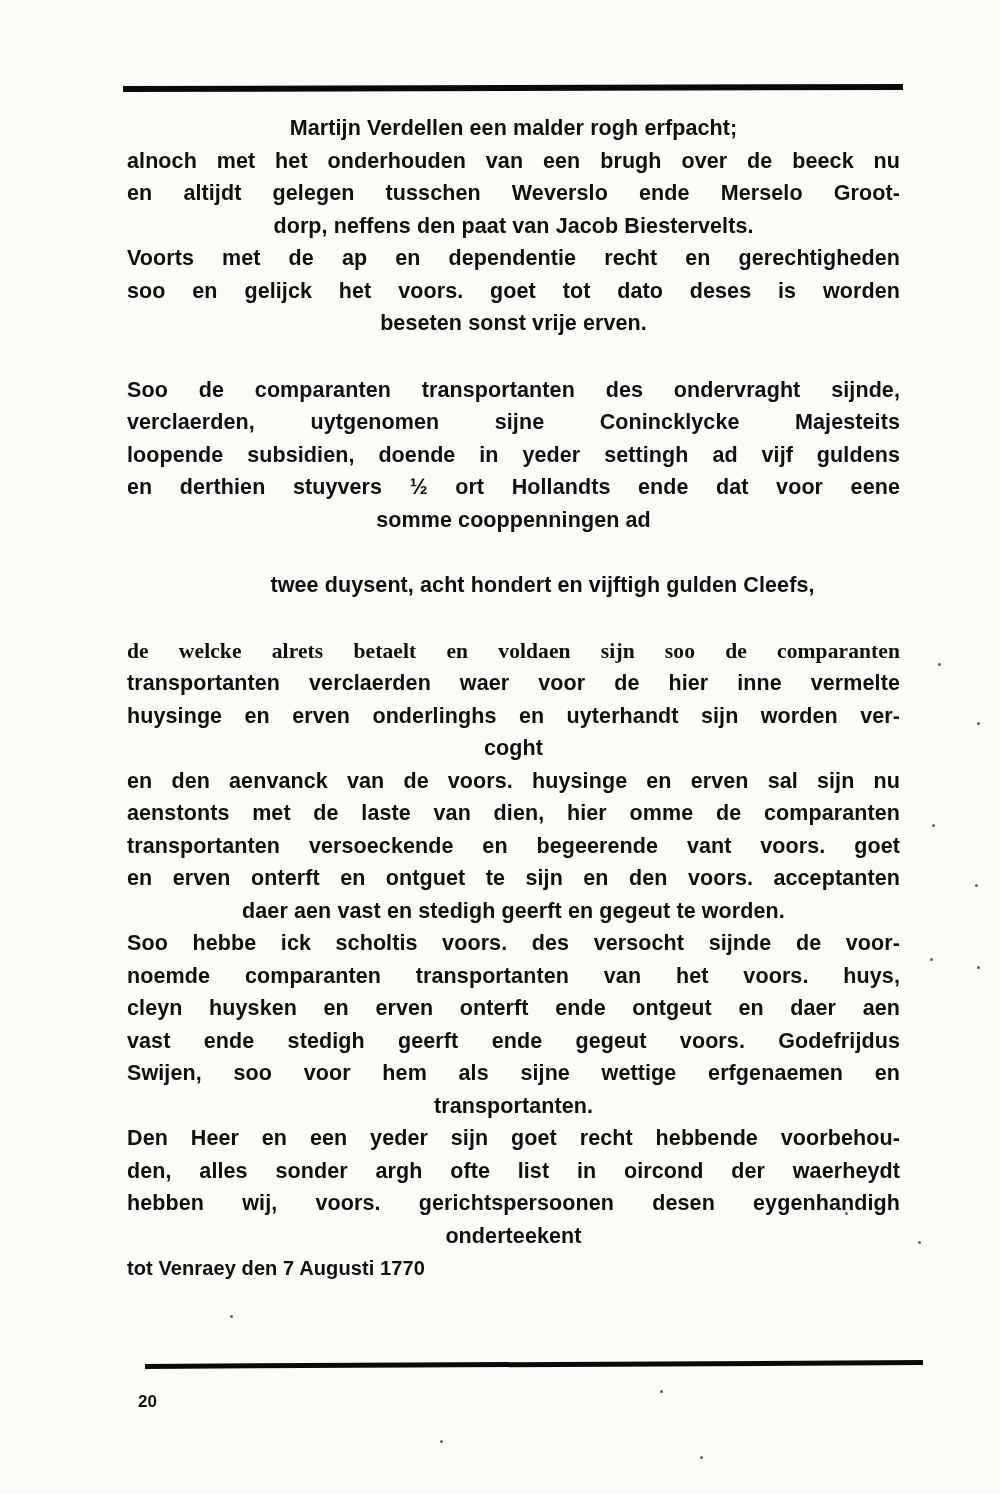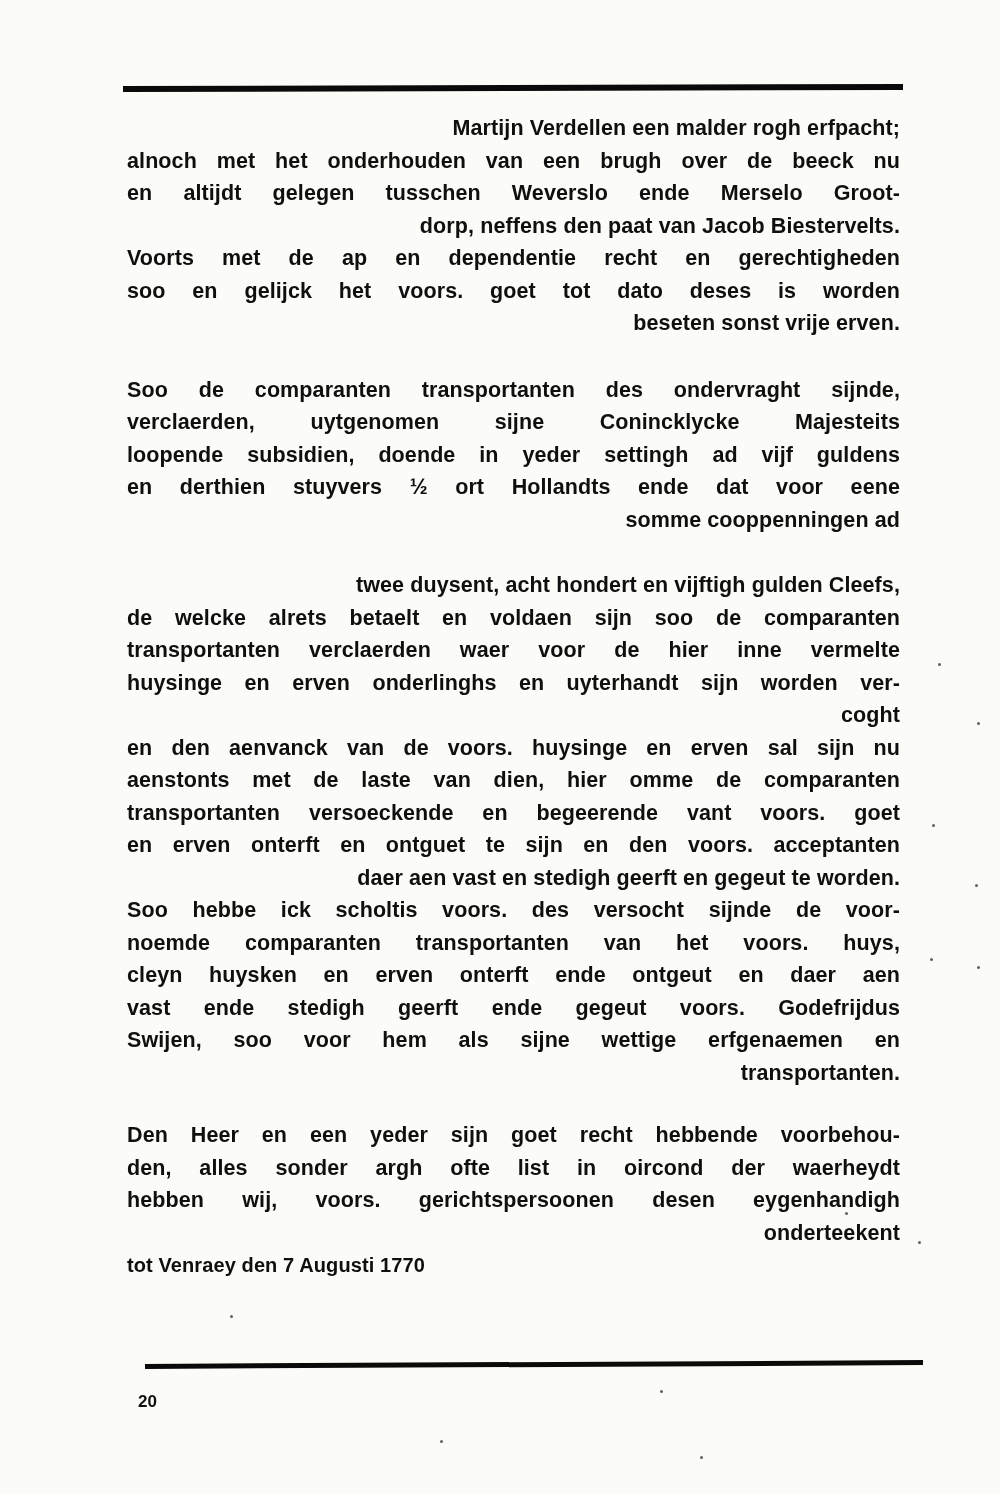--- a/index.html
+++ b/index.html
@@ -29,21 +29,21 @@
     position: absolute;
     left: 127px;
     top: 112px;
     width: 773px;
   }
   .line {
     font-size: 21.5px;
     line-height: 32.5px;
     font-weight: 700;
     letter-spacing: 0.1px;
-    text-align: right;
+    text-align: center;
   }
   .line.just {
     text-align: justify;
     text-align-last: justify;
   }
   .line.right {
     text-align: left;
     font-size: 20px;
   }
   .bottom-rule {
@@ -82,36 +82,36 @@
       <div class="line">dorp, neffens den paat van Jacob Biestervelts.</div>
       <div class="line just">Voorts met de ap en dependentie recht en gerechtigheden</div>
       <div class="line just">soo en gelijck het voors. goet tot dato deses is worden</div>
       <div class="line">beseten sonst vrije erven.</div>
       <div class="line just" style="margin-top: 34px;">Soo de comparanten transportanten des ondervraght sijnde,</div>
       <div class="line just">verclaerden, uytgenomen sijne Conincklycke Majesteits</div>
       <div class="line just">loopende subsidien, doende in yeder settingh ad vijf guldens</div>
       <div class="line just">en derthien stuyvers ½ ort Hollandts ende dat voor eene</div>
       <div class="line">somme cooppenningen ad</div>
       <div class="line" style="margin-top: 33px; padding-left: 58px;">twee duysent, acht hondert en vijftigh gulden Cleefs,</div>
-      <div class="line just" style="">de welcke alrets betaelt en voldaen sijn soo de comparanten</div>
+      <div class="line just" style="margin-top: 33px; font-family: Liberation Serif, serif;">de welcke alrets betaelt en voldaen sijn soo de comparanten</div>
       <div class="line just">transportanten verclaerden waer voor de hier inne vermelte</div>
       <div class="line just">huysinge en erven onderlinghs en uyterhandt sijn worden ver-</div>
       <div class="line">coght</div>
       <div class="line just">en den aenvanck van de voors. huysinge en erven sal sijn nu</div>
       <div class="line just">aenstonts met de laste van dien, hier omme de comparanten</div>
       <div class="line just">transportanten versoeckende en begeerende vant voors. goet</div>
       <div class="line just">en erven onterft en ontguet te sijn en den voors. acceptanten</div>
       <div class="line">daer aen vast en stedigh geerft en gegeut te worden.</div>
       <div class="line just">Soo hebbe ick scholtis voors. des versocht sijnde de voor-</div>
       <div class="line just">noemde comparanten transportanten van het voors. huys,</div>
       <div class="line just">cleyn huysken en erven onterft ende ontgeut en daer aen</div>
       <div class="line just">vast ende stedigh geerft ende gegeut voors. Godefrijdus</div>
       <div class="line just">Swijen, soo voor hem als sijne wettige erfgenaemen en</div>
       <div class="line">transportanten.</div>
-      <div class="line just" style="margin-top: 30px;">Den Heer en een yeder sijn goet recht hebbende voorbehou-</div>
+      <div class="line just" style="">Den Heer en een yeder sijn goet recht hebbende voorbehou-</div>
       <div class="line just">den, alles sonder argh ofte list in oircond der waerheydt</div>
       <div class="line just">hebben wij, voors. gerichtspersoonen desen eygenhandigh</div>
       <div class="line">onderteekent</div>
       <div class="line right">tot Venraey den 7 Augusti 1770</div>
     </div>
   <div class="bottom-rule"></div>
   <div class="page-number">20</div>
 <div class="speck" style="left: 938px; top: 663px;"></div>
     <div class="speck" style="left: 977px; top: 722px;"></div>
     <div class="speck" style="left: 932px; top: 824px;"></div>

